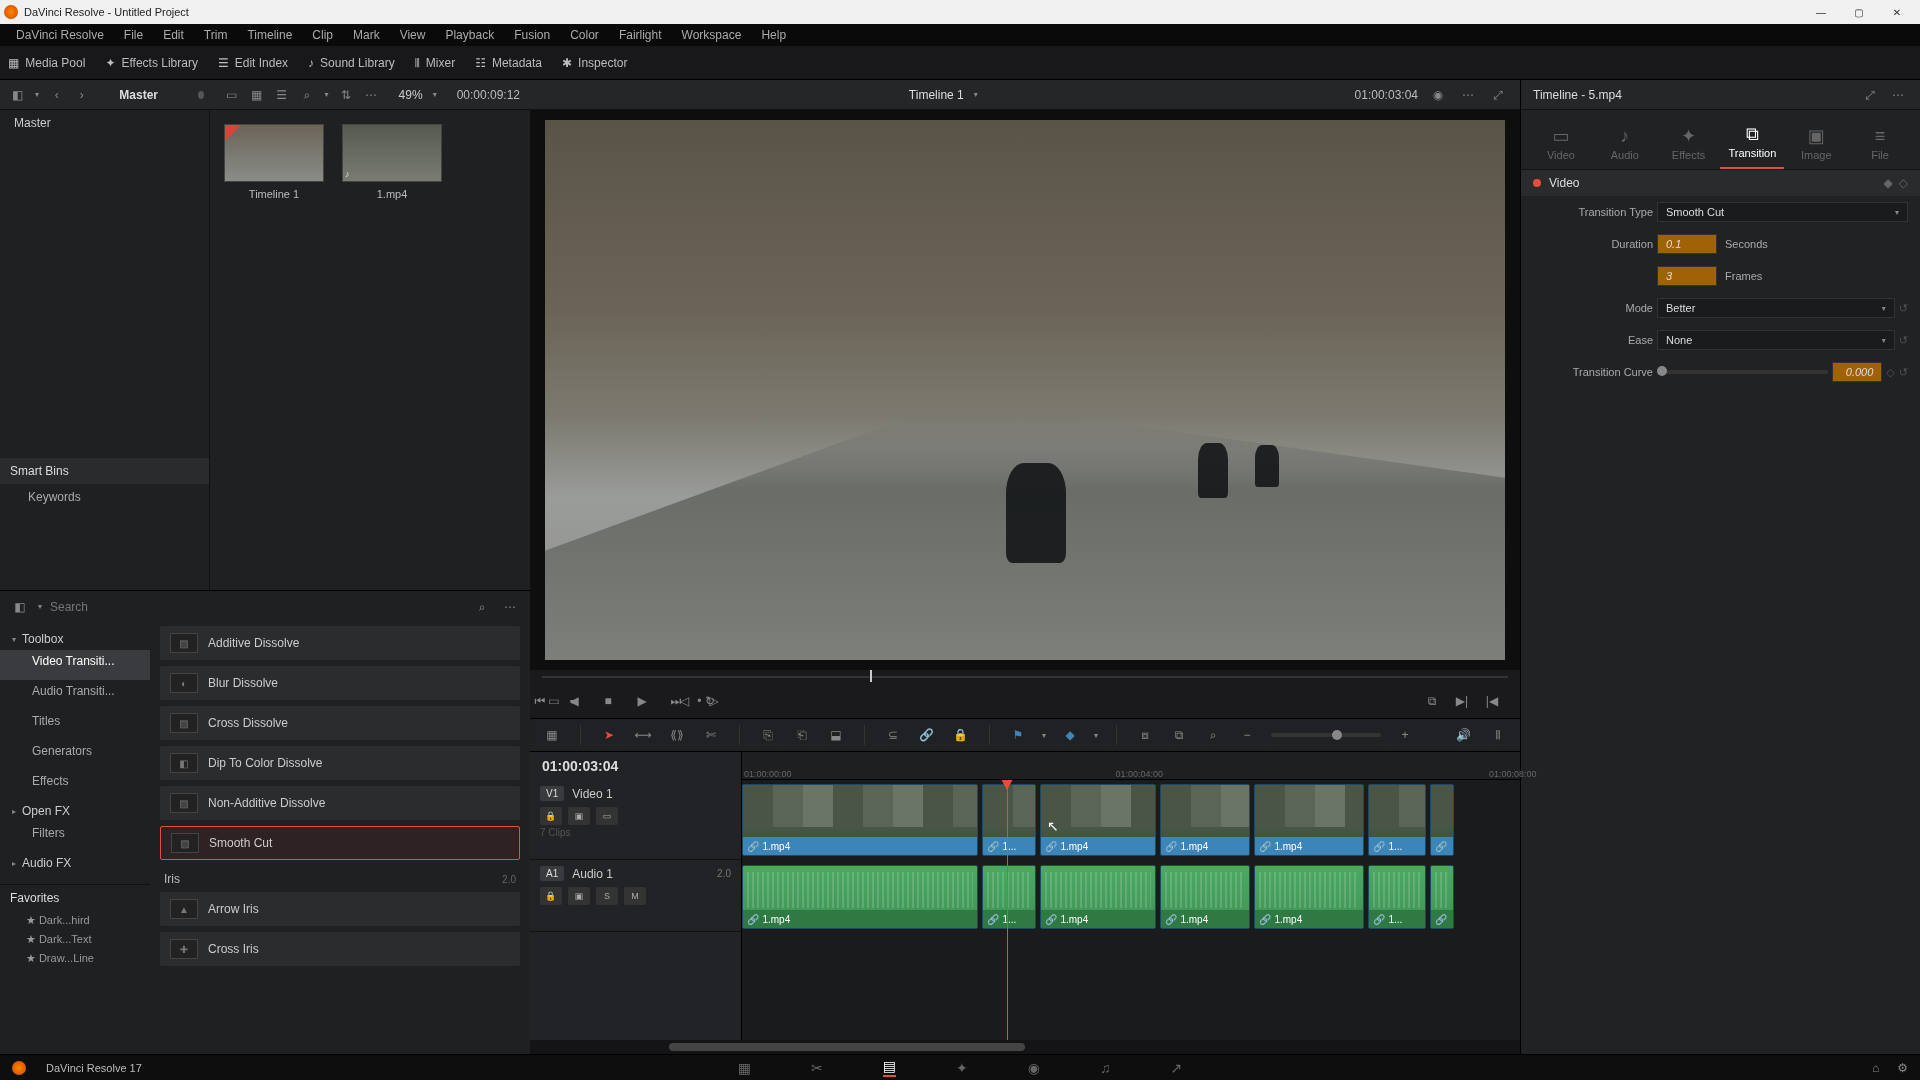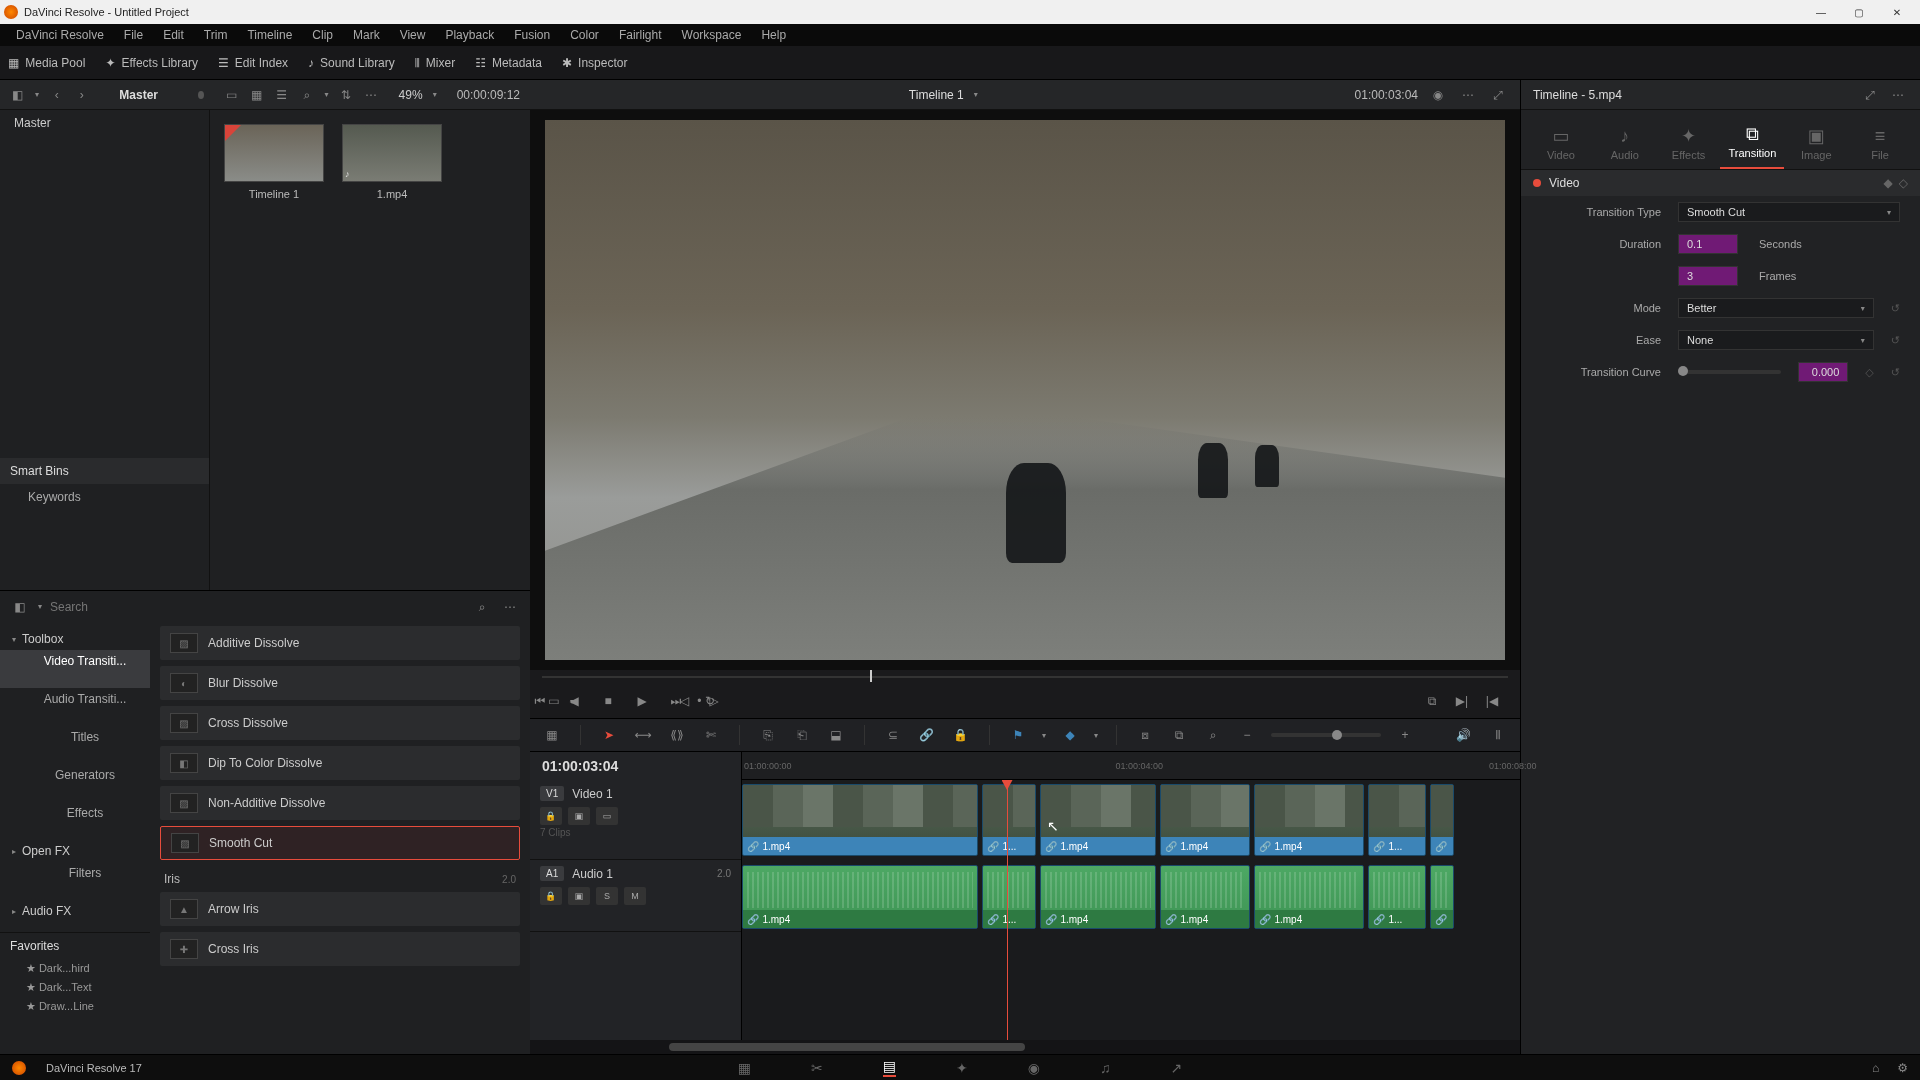--- a/index.html
+++ b/index.html
@@ -46,21 +46,21 @@
 .clip .thumb { width:100px; height:58px; background:#333; border:1px solid #444; position:relative; }
 .clip .thumb.tl::before { content:""; position:absolute; top:0; left:0; border-top:16px solid #d8443a; border-right:16px solid transparent; }
 .clip .label { margin-top:6px; color:#bbb; font-size:11px; }
 
 
 .fx-search { height: 32px; display:flex; align-items:center; padding:0 10px; gap:8px; border-top:1px solid #000; }
 .fx-search input { flex:1; background:transparent; border:none; color:#ccc; outline:none; font-size:12px; }
 .fx-body { display:flex; flex:1; height: calc(100% - 480px - 64px); }
 .fx-tree { width: 150px; padding: 6px 0; overflow:hidden; }
 .fx-tree .cat { padding: 4px 12px; color:#ccc; display:flex; align-items:center; gap:6px; }
-.fx-tree .sub { padding: 4px 12px 20px 32px; color:#aaa; white-space:nowrap; overflow:hidden; text-overflow:ellipsis;text-align:center; }
+.fx-tree .sub { padding: 4px 12px 12px 32px; color:#aaa; white-space:nowrap; overflow:hidden; text-overflow:ellipsis; }
 .fx-tree .sub.sel { background:#3a3b3e; color:#fff; }
 .fx-list { flex:1; padding: 4px 10px; overflow-y:auto; }
 .fx-grp-hdr { color:#bbb; padding: 6px 4px; display:flex; justify-content:space-between; align-items:center;}
 .fx-grp-hdr .count { color:#666; font-size:10px; }
 .fx-item { height: 34px; background:#2b2c2e; margin-bottom:6px; border-radius:2px; display:flex; align-items:center; padding:0 10px; gap:10px; color:#ccc; }
 .fx-item .swatch { width:28px; height:20px; background:#222; border:1px solid #444; display:flex;align-items:center;justify-content:center;color:#777;font-size:10px;}
 .fx-item.selected { border:1px solid #e74c3c; background:#2f2224; }
 .favorites-hdr { display:flex; align-items:center; gap:6px; padding:6px 10px; color:#ddd; border-top:1px solid #111; }
 .fav-item { padding:3px 26px; color:#999; font-size:11px; white-space:nowrap; overflow:hidden; text-overflow:ellipsis;}
 
@@ -87,21 +87,21 @@
 .tl-tools { height: 34px; background:#202124; border-top:1px solid #000;border-bottom:1px solid #000; display:flex; align-items:center; padding:0 12px; gap:14px; color:#999;}
 .tl-tools .sep{width:1px;height:20px;background:#333;margin:0 4px;}
 .tl-tools .zoom-slider{width:110px;height:4px;background:#333;border-radius:2px;position:relative;}
 .tl-tools .zoom-slider .handle{position:absolute;left:55%;top:-3px;width:10px;height:10px;background:#888;border-radius:50%;}
 
 
 .timeline { flex:1; background:#1a1b1d; display:flex; flex-direction:column; position:relative;}
 .tl-header { height:28px; display:flex; }
 .tl-trackhdr { width: 212px; background:#222326; display:flex; align-items:center; padding:0 12px; color:#ddd; font-size:14px; font-weight:bold; border-right:1px solid #000;}
 .tl-ruler { flex:1; background:#1e1f21; position:relative; border-bottom:1px solid #000;}
-.tl-ruler .label{position:absolute;bottom:8px;font-size:9px;color:#666;}
+.tl-ruler .label{position:absolute;bottom:0;font-size:9px;color:#666;}
 .playhead { position:absolute; top:0; bottom:0; width:1px; background:#e74c3c; z-index:5; }
 .playhead::before{content:"";position:absolute;top:0;left:-5px;width:11px;height:10px;background:#e74c3c;clip-path:polygon(0 0,100% 0,50% 100%);}
 
 .tl-tracks { display:flex; flex:1; }
 .tl-trackheads { width:212px; background:#222326; border-right:1px solid #000;}
 .track-head { border-bottom:1px solid #111; padding:6px 10px;}
 .track-head .t-label{display:flex;align-items:center;gap:8px;}
 .track-head .badge{background:#3a3b3e;padding:2px 6px;border-radius:2px;font-size:10px;color:#ddd;}
 .track-head .btns{display:flex;gap:6px;margin-top:6px;align-items:center;}
 .track-head .btns .b{width:22px;height:18px;background:#333;border-radius:2px;display:inline-flex;align-items:center;justify-content:center;font-size:9px;color:#aaa;}
@@ -126,23 +126,23 @@
 
 
 .insp-hdr{height:30px;background:#252628;display:flex;align-items:center;padding:0 12px;gap:8px;color:#ddd;border-bottom:1px solid #111;}
 .insp-hdr .spacer{flex:1;}
 .insp-tabs{height:60px;display:flex;align-items:end;justify-content:space-around;padding:4px 8px 0;border-bottom:1px solid #111;}
 .insp-tab{flex:1;text-align:center;padding:4px 0 8px;color:#666;font-size:11px;}
 .insp-tab.active{color:#fff;border-bottom:2px solid #e74c3c;}
 .insp-tab .ico{display:block;font-size:18px;margin-bottom:2px;}
 .insp-sect-hdr{height:26px;background:#2a2b2d;display:flex;align-items:center;padding:0 12px;color:#ddd;gap:8px;}
 .insp-sect-hdr .dot{width:8px;height:8px;background:#e74c3c;border-radius:50%;}
-.insp-row{display:flex;align-items:center;padding:6px 20px;gap:17px;}
+.insp-row{display:flex;align-items:center;padding:6px 12px;gap:4px;}
 .insp-row .lbl{width:120px;text-align:right;color:#aaa;font-size:11px;}
-.insp-row .field{background:#701a75;border:1px solid #333;padding:3px 8px;color:#ddd;font-size:11px;min-width:60px;}
+.insp-row .field{background:#a16207;border:1px solid #333;padding:3px 8px;color:#ddd;font-size:11px;min-width:60px;font-style:italic;}
 .insp-row .dropdown{flex:1;background:#1a1b1d;border:1px solid #333;padding:3px 8px;color:#ddd;font-size:11px;display:flex;justify-content:space-between;align-items:center;}
 .insp-row .unit{color:#aaa;font-size:11px;margin-left:4px;}
 .align-group{display:flex;gap:4px;}
 .align-btn{width:44px;height:22px;background:#1a1b1d;border:1px solid #333;display:flex;align-items:center;justify-content:center;}
 .align-btn.active{background:#3a3b3e;}
 .kf{color:#555;font-size:11px;margin-left:auto;}
 
 
 .pagesbar{height:26px;background:#0e0e0e;display:flex;align-items:center;justify-content:center;gap:60px;border-top:1px solid #000;position:relative;}
 .page-btn{color:#666;font-size:14px;}

